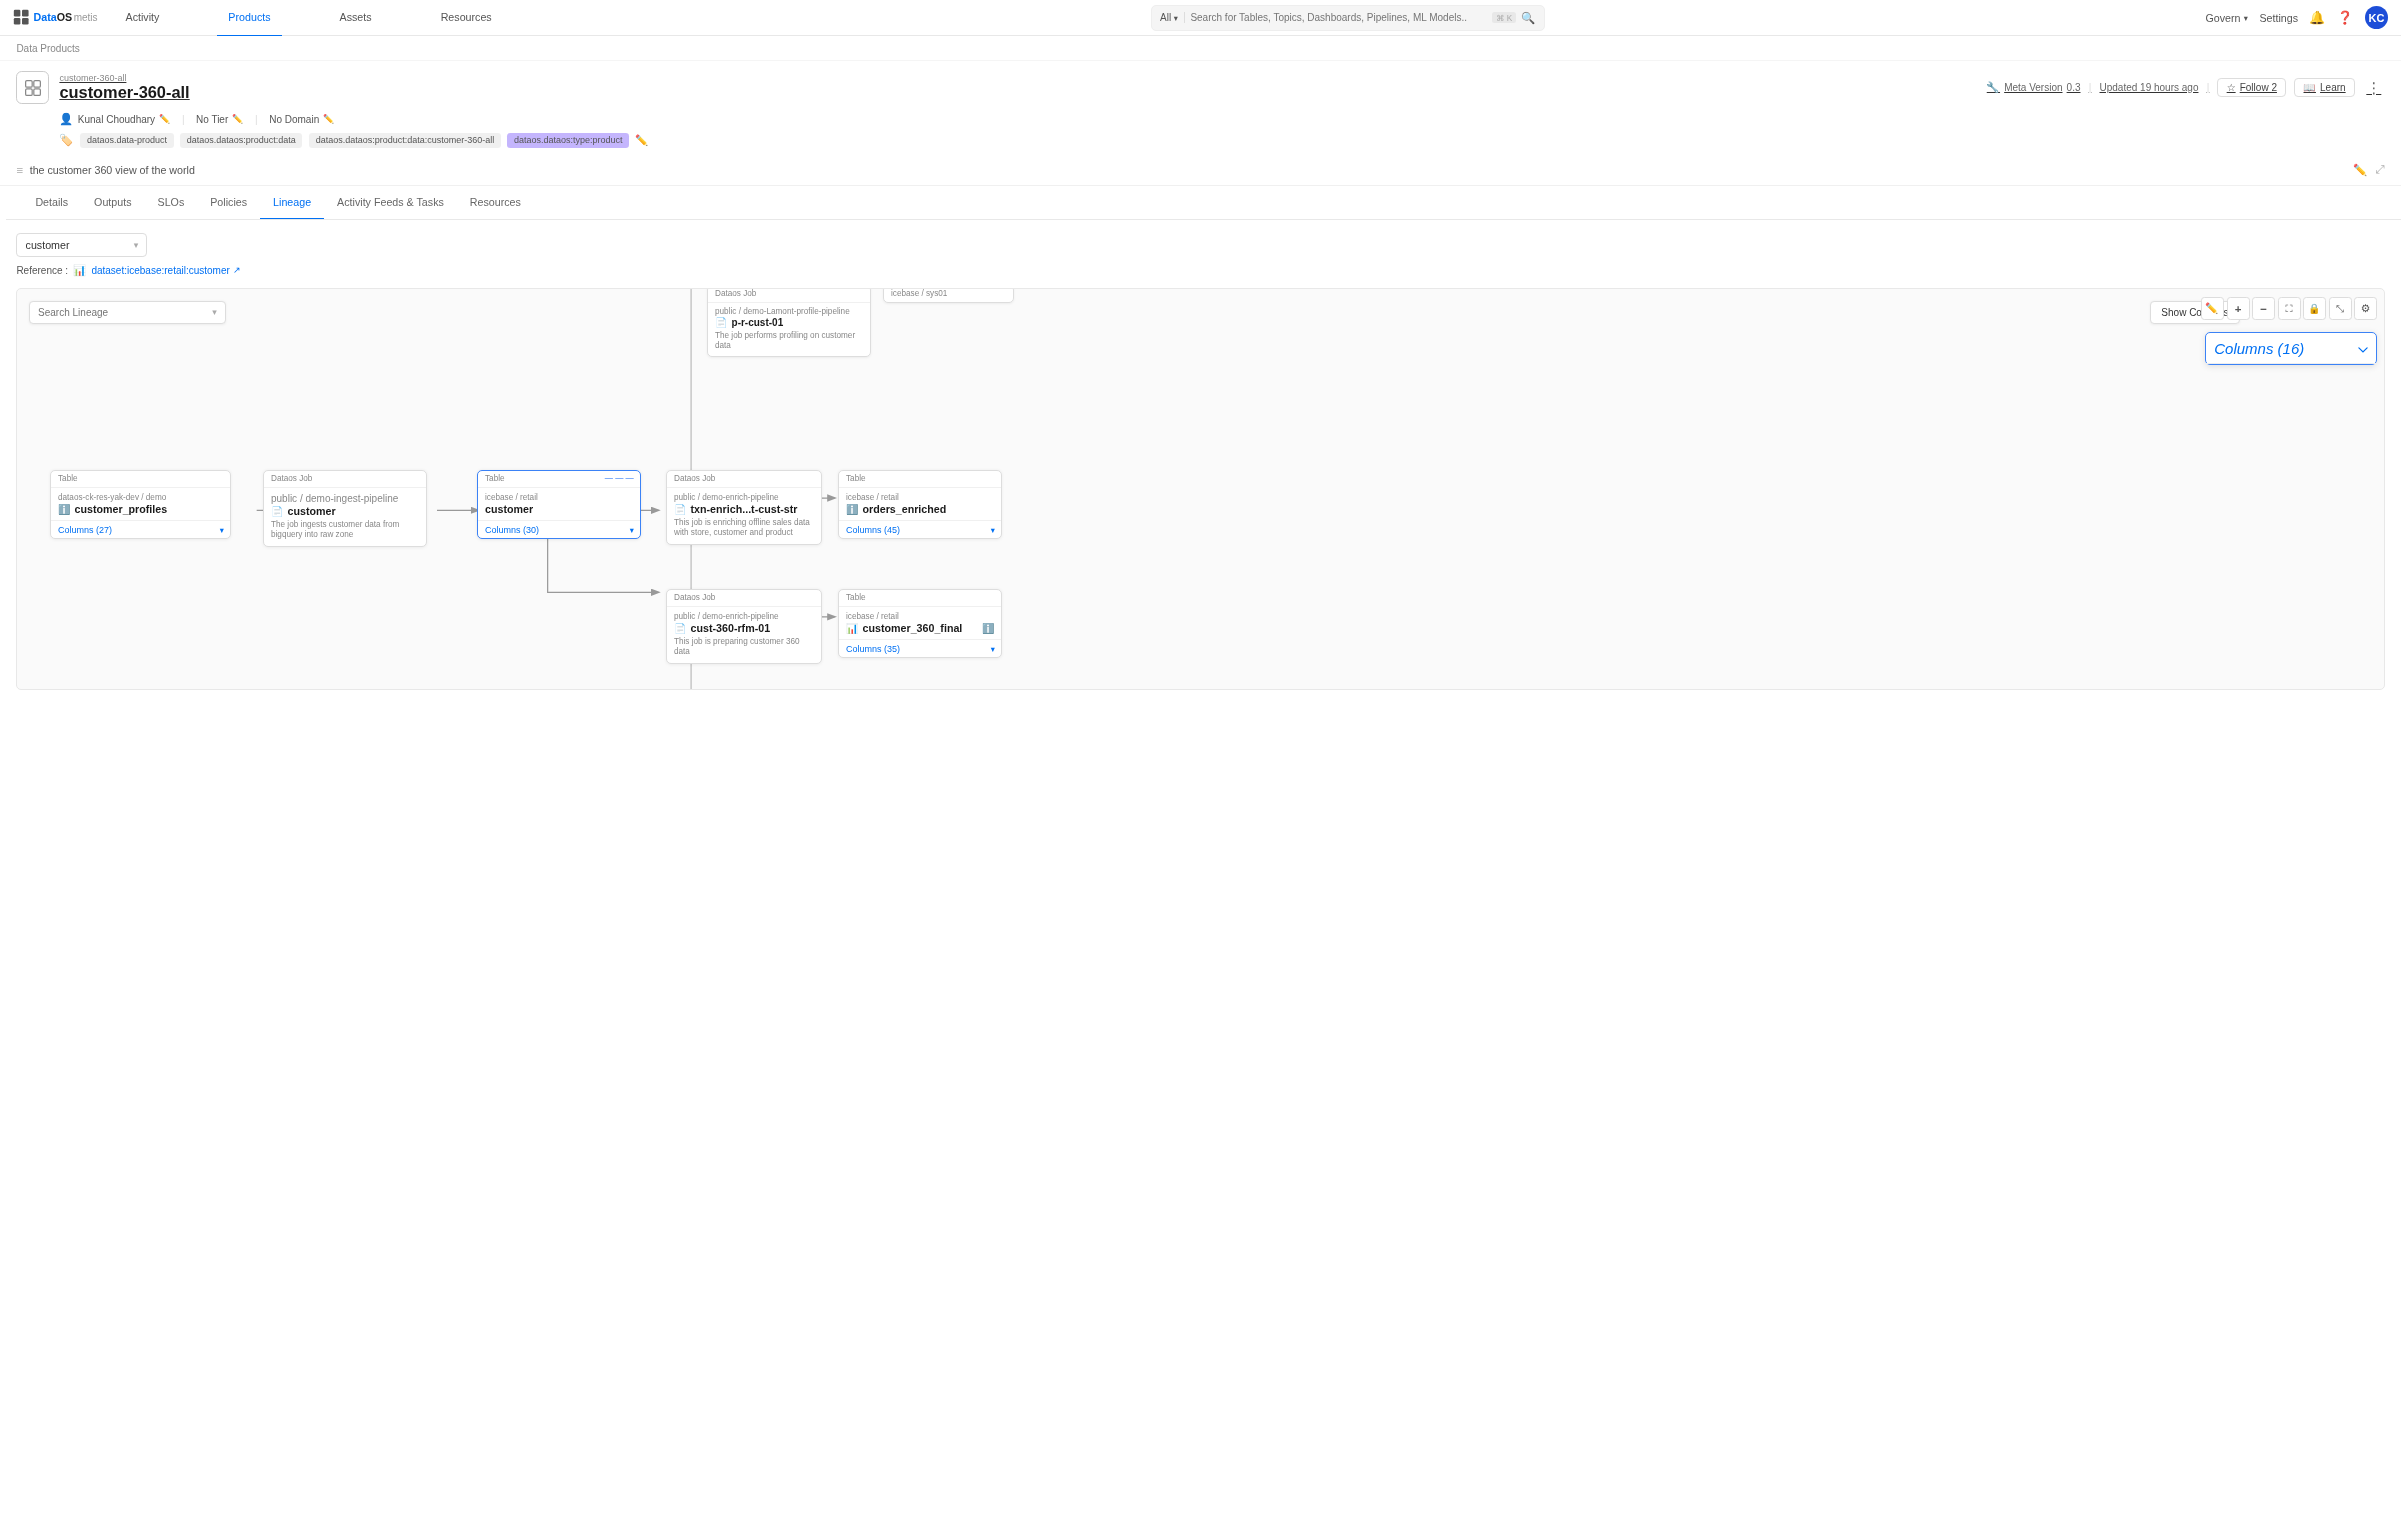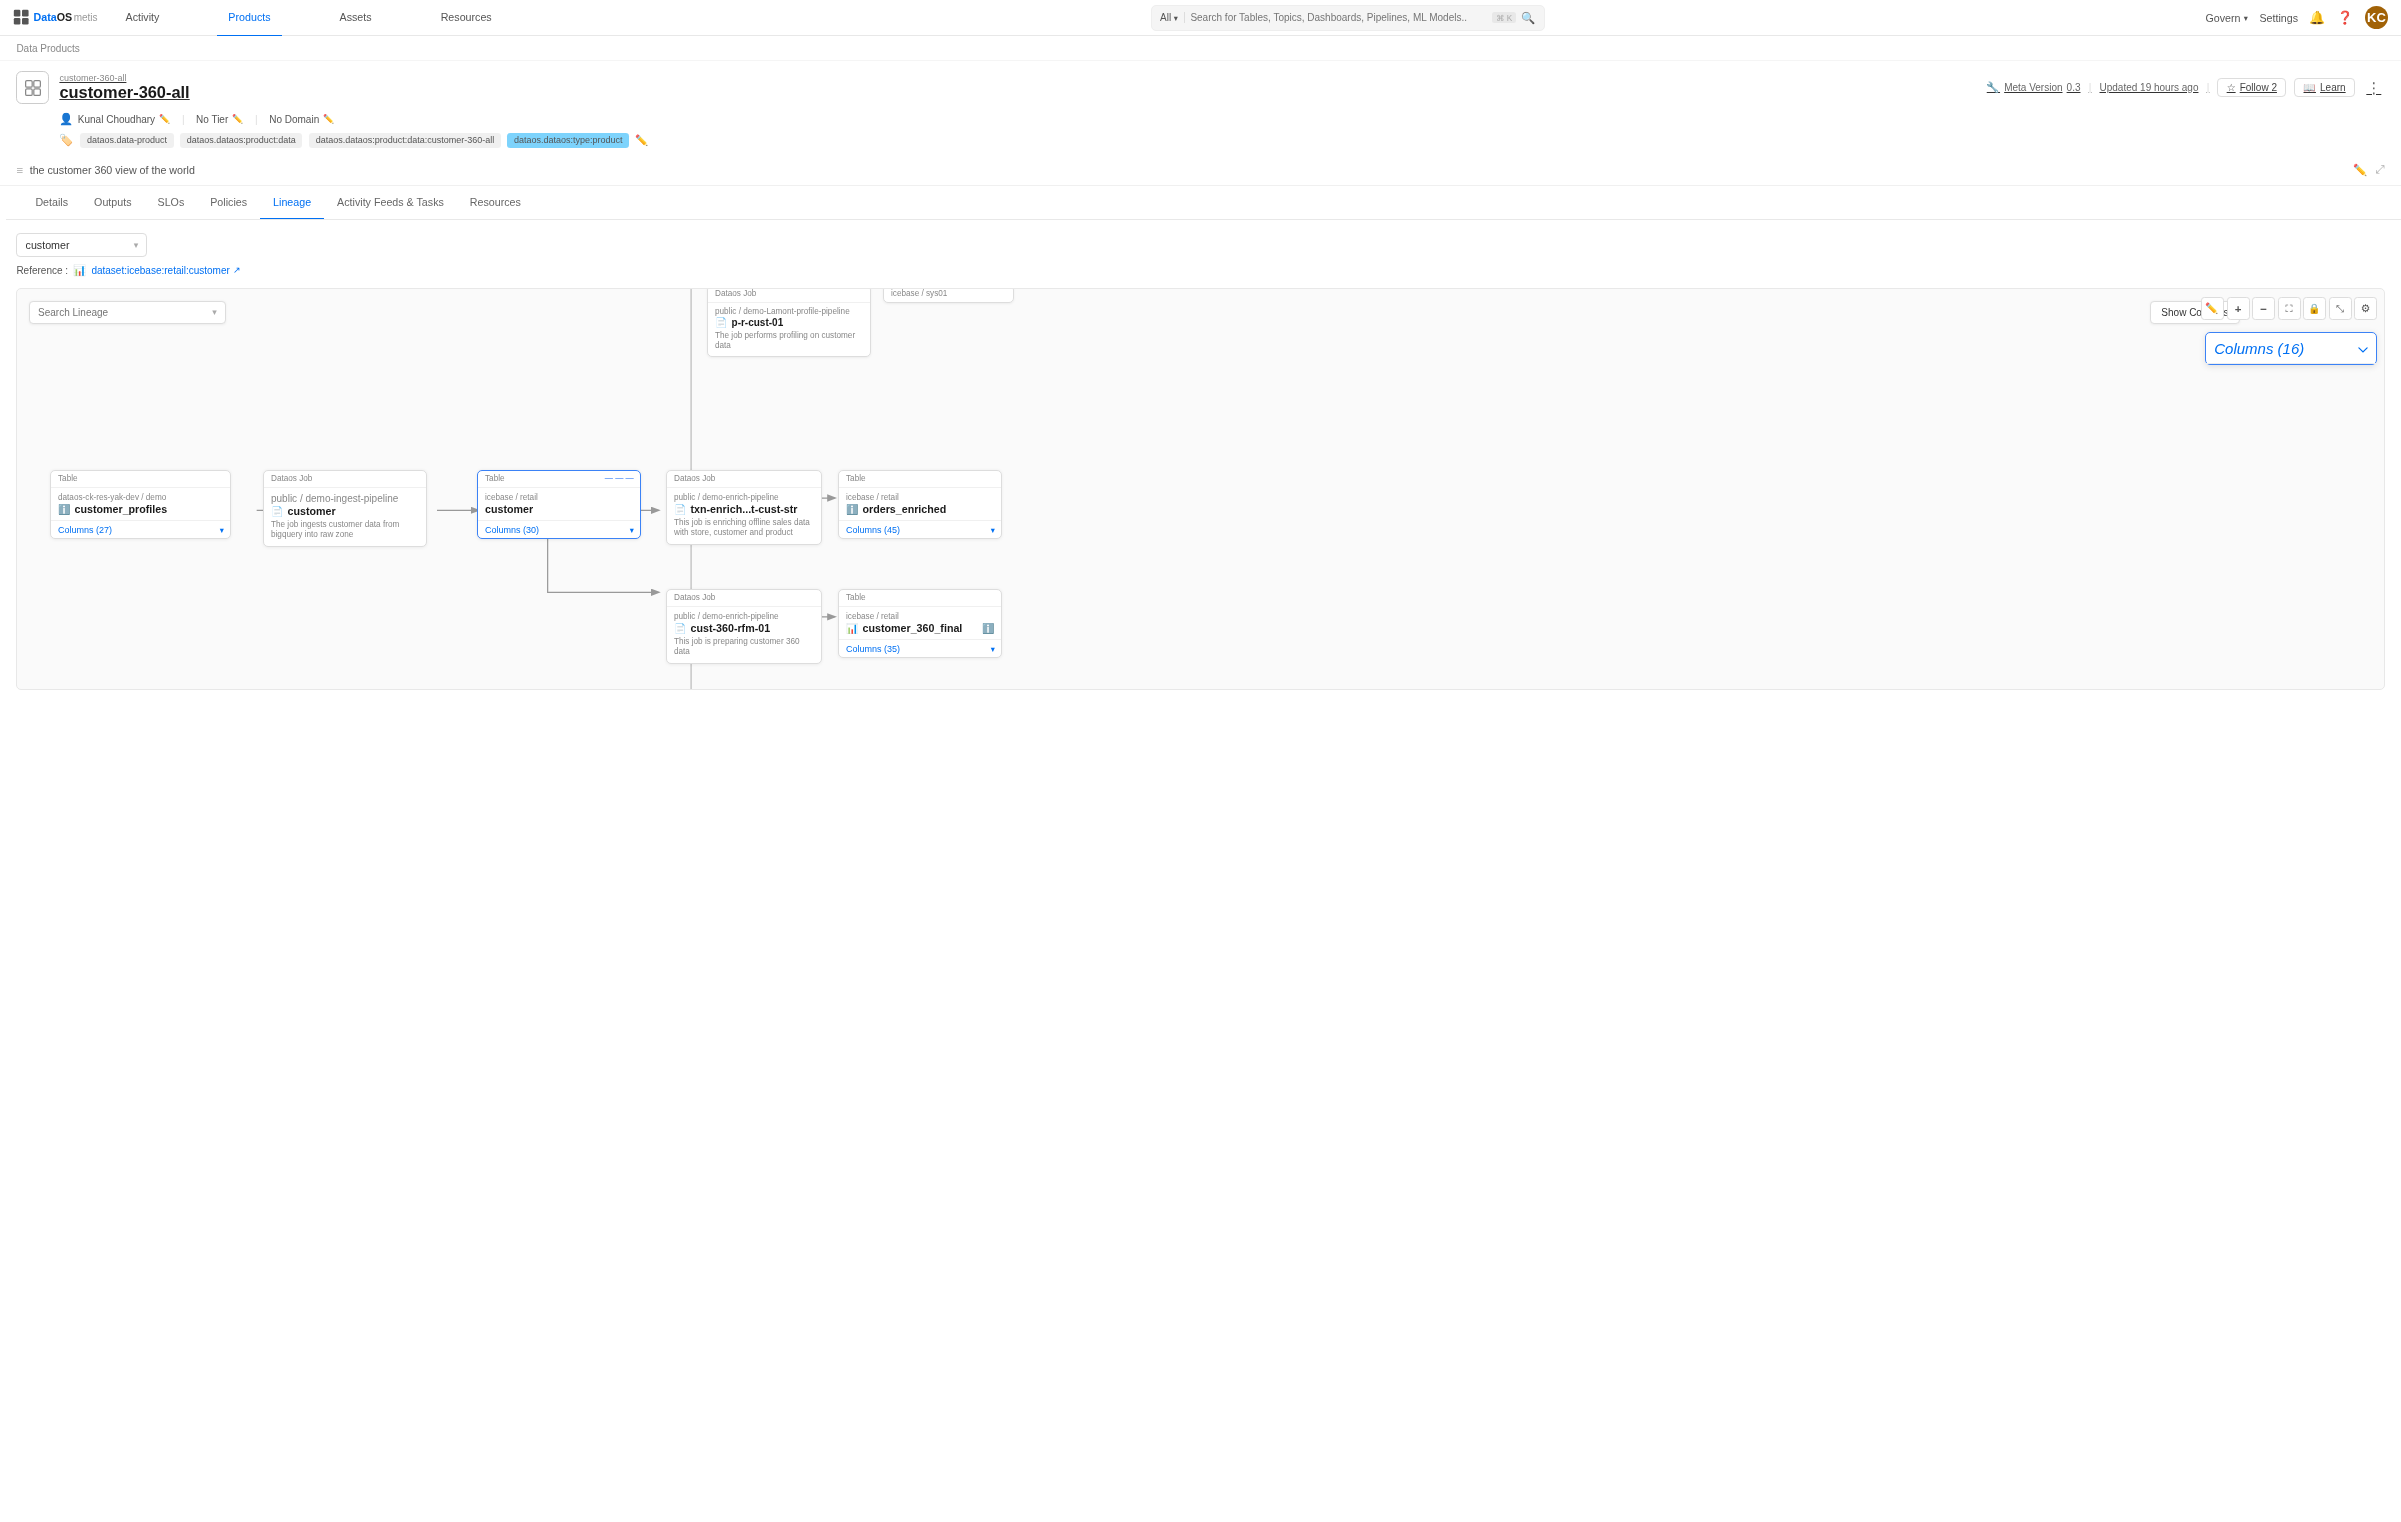--- a/index.html
+++ b/index.html
@@ -31,21 +31,21 @@
     <span style="color:#aaa;font-size:11.5px;">🔍</span>
   </div>
   <div style="display:flex;align-items:center;gap:11.5px;margin-left:13px;">
     <div style="display:flex;align-items:center;gap:3.3px;font-size:10.7px;color:#555;cursor:pointer;">
       <span>Govern</span>
       <span style="font-size:8.2px;">▾</span>
     </div>
     <div style="font-size:10.7px;color:#555;cursor:pointer;">Settings</div>
     <div style="font-size:13px;color:#555;cursor:pointer;">🔔</div>
     <div style="font-size:13px;color:#555;cursor:pointer;">❓</div>
-    <div style="width:23px;height:23px;border-radius:50%;background:#a16207;display:flex;align-items:center;justify-content:center;color:#fff;font-size:13px;font-weight:600;cursor:pointer;">KC</div>
+    <div style="width:23px;height:23px;border-radius:50%;background:#1d4ed8;display:flex;align-items:center;justify-content:center;color:#fff;font-size:11px;font-weight:600;cursor:pointer;">KC</div>
   </div>
 </nav>
 
 <div style="padding:6.6px 16.4px;font-size:10px;color:#888;display:flex;align-items:center;gap:4.1px;border-bottom:0.8px solid #f5f5f5;">
   <span>Data Products</span>
 </div>
 
 <div style="padding:10px 16.4px 0;">
   <div style="display:flex;align-items:flex-start;justify-content:space-between;text-decoration:underline;">
     <div style="display:flex;align-items:center;gap:10px;">
@@ -99,21 +99,21 @@
       <span>No Domain</span>
       <span style="color:#bbb;cursor:pointer;font-size:9px;">✏️</span>
     </div>
   </div>
 
   <div style="display:flex;align-items:center;gap:6.6px;padding:6.6px 0 8.2px 43px;flex-wrap:wrap;">
     <span style="color:#aaa;font-size:11.5px;">🏷️</span>
     <span style="background:#f0f0f0;border-radius:3.3px;padding:2.5px 6.6px;font-size:9px;color:#555;cursor:pointer;">dataos.data-product</span>
     <span style="background:#f0f0f0;border-radius:3.3px;padding:2.5px 6.6px;font-size:9px;color:#555;cursor:pointer;">dataos.dataos:product:data</span>
     <span style="background:#f0f0f0;border-radius:3.3px;padding:2.5px 6.6px;font-size:9px;color:#555;cursor:pointer;">dataos.dataos:product:data:customer-360-all</span>
-    <span style="background:#7dd3fc;border-radius:3.3px;padding:2.5px 6.6px;font-size:9px;color:#555;cursor:pointer;">dataos.dataos:type:product</span>
+    <span style="background:#c4b5fd;border-radius:3.3px;padding:2.5px 6.6px;font-size:9px;color:#555;cursor:pointer;">dataos.dataos:type:product</span>
     <span style="color:#aaa;cursor:pointer;font-size:10.7px;">✏️</span>
   </div>
 </div>
 
 <div style="display:flex;align-items:center;justify-content:space-between;padding:6.6px 16.4px 8.2px;font-size:10.7px;color:#555;border-bottom:0.8px solid #f0f0f0;">
   <div style="display:flex;align-items:center;gap:6.6px;">
     <span style="color:#aaa;font-size:11.5px;">≡</span>
     <span>the customer 360 view of the world</span>
   </div>
   <div style="display:flex;gap:8.2px;color:#aaa;">

